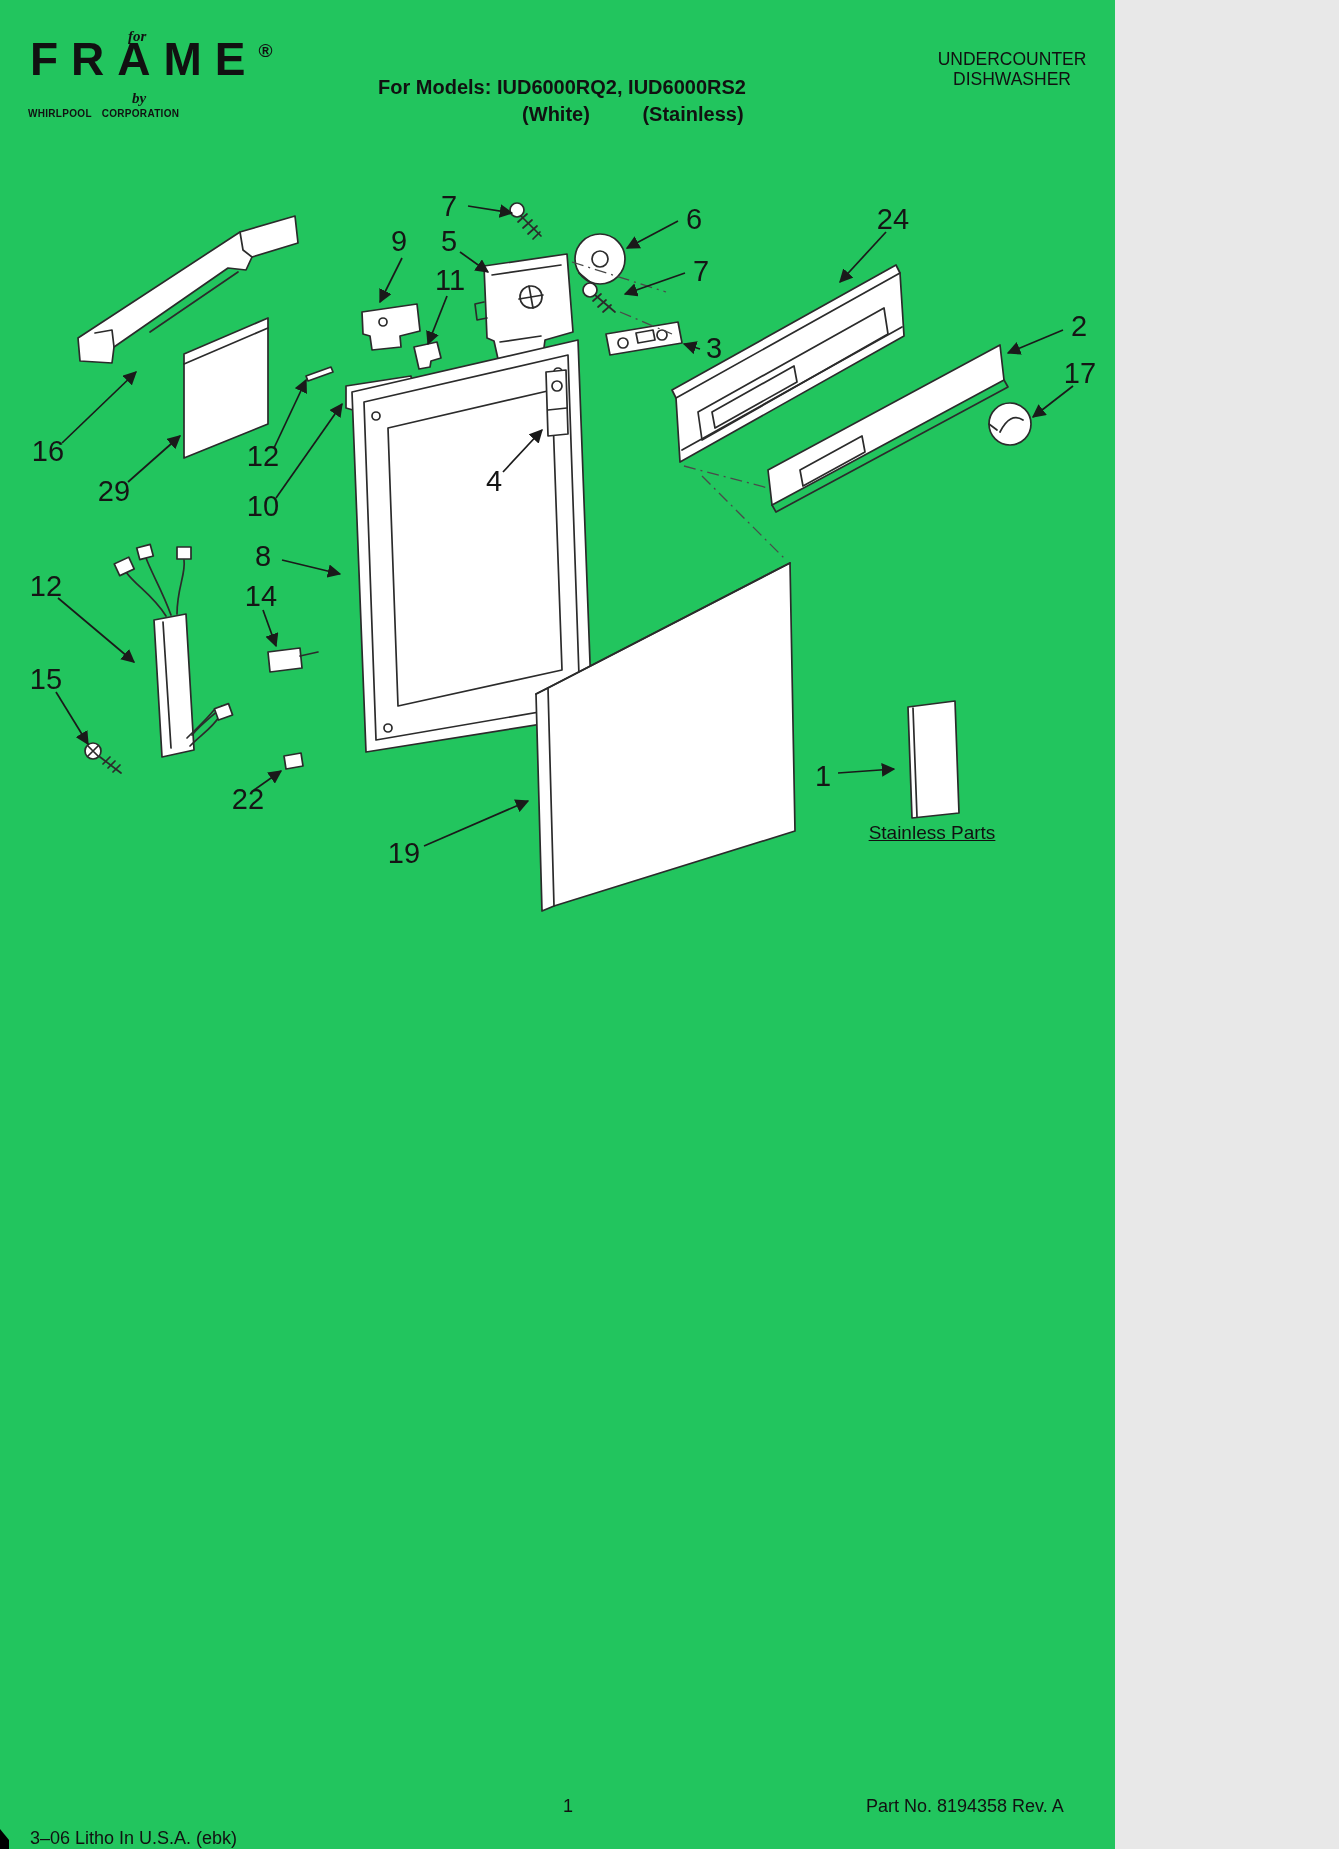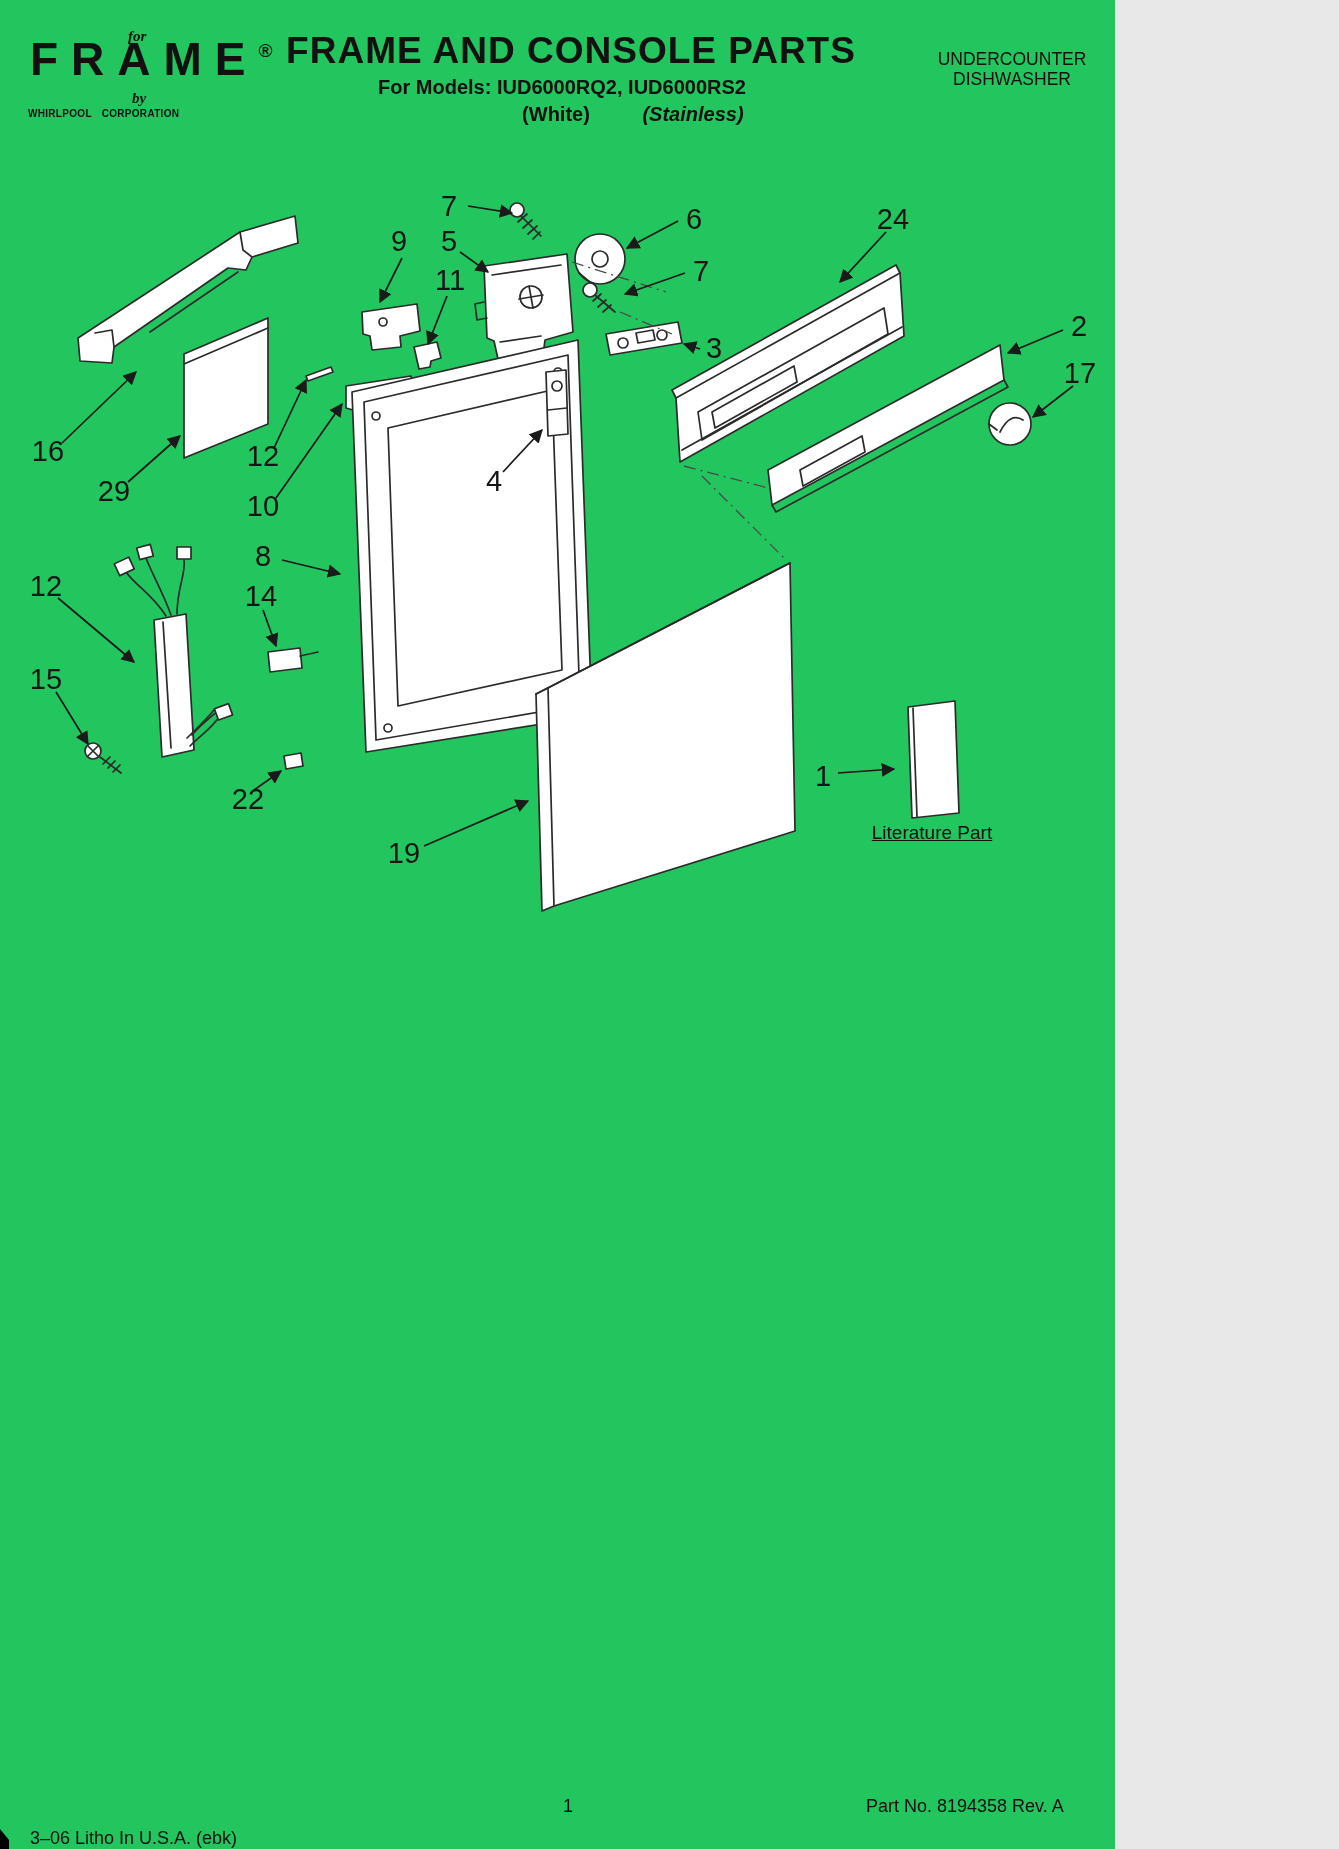--- a/index.html
+++ b/index.html
@@ -16,21 +16,21 @@
 
   
   .logo-for{left:128px;top:28px;font:italic bold 15px "Liberation Serif", serif;}
   .logo-brand{left:30px;top:36px;font-weight:bold;font-size:46px;letter-spacing:13px;line-height:1;}
   .logo-reg{font-size:19px;vertical-align:18px;letter-spacing:0;}
   .logo-by{left:132px;top:90px;font:italic bold 15px "Liberation Serif", serif;}
   .logo-company{left:28px;top:108px;font-weight:bold;font-size:10px;word-spacing:7px;letter-spacing:0.3px;}
   .title{left:571px;top:30px;font-size:37px;font-weight:bold;letter-spacing:1px;white-space:nowrap;}
   .models{left:562px;top:76px;font-size:20px;font-weight:bold;white-space:nowrap;}
   .finish-white{left:556px;top:103px;font-size:20px;font-weight:bold;}
-  .finish-stainless{left:693px;top:103px;font-size:20px;font-weight:bold;font-style:italic;}
+  .finish-stainless{left:693px;top:103px;font-size:20px;font-weight:bold;}
   .product{left:1012px;top:49px;font-size:17.5px;text-align:center;line-height:20px;}
 
   
   .callout{
     position:absolute;
     transform:translate(-50%,-50%);
     font-size:29px;
     color:#151515;
     white-space:nowrap;
   }
@@ -235,21 +235,20 @@
       <line class="leader" x1="424" y1="846" x2="528" y2="801" marker-end="url(#arr)"></line>
       <line class="leader" x1="838" y1="773" x2="894" y2="769" marker-end="url(#arr)"></line>
     </g>
   </svg>
 
   <div class="abs logo-for">for</div>
   <div class="abs logo-brand"><span>FRAME</span><span class="logo-reg">®</span></div>
   <div class="abs logo-by">by</div>
   <div class="abs logo-company">WHIRLPOOL CORPORATION</div>
 
-  <div class="abs ctr title">FRAME AND CONSOLE PARTS</div>
   <div class="abs ctr models">For Models: IUD6000RQ2, IUD6000RS2</div>
   <div class="abs ctr finish-white">(White)</div>
   <div class="abs ctr finish-stainless">(Stainless)</div>
 
   <div class="abs ctr product">
     <div>UNDERCOUNTER</div>
     <div>DISHWASHER</div>
   </div>
 
   <div class="callout" style="left:449px;top:206px">7</div>
@@ -268,20 +267,20 @@
   <div class="callout" style="left:263px;top:506px">10</div>
   <div class="callout" style="left:494px;top:481px">4</div>
   <div class="callout" style="left:263px;top:556px">8</div>
   <div class="callout" style="left:46px;top:586px">12</div>
   <div class="callout" style="left:261px;top:596px">14</div>
   <div class="callout" style="left:46px;top:679px">15</div>
   <div class="callout" style="left:248px;top:799px">22</div>
   <div class="callout" style="left:404px;top:853px">19</div>
   <div class="callout" style="left:823px;top:776px">1</div>
 
-  <div class="abs lit-label">Literature Part</div>
+  <div class="abs lit-label">Stainless Parts</div>
 
   <div class="abs footer-left">3–06 Litho In U.S.A. (ebk)</div>
   <div class="abs footer-page">1</div>
   <div class="abs footer-right">Part No. 8194358 Rev. A</div>
 
   <div class="abs scan-mark"></div>
 </div>
 
 </body></html>

